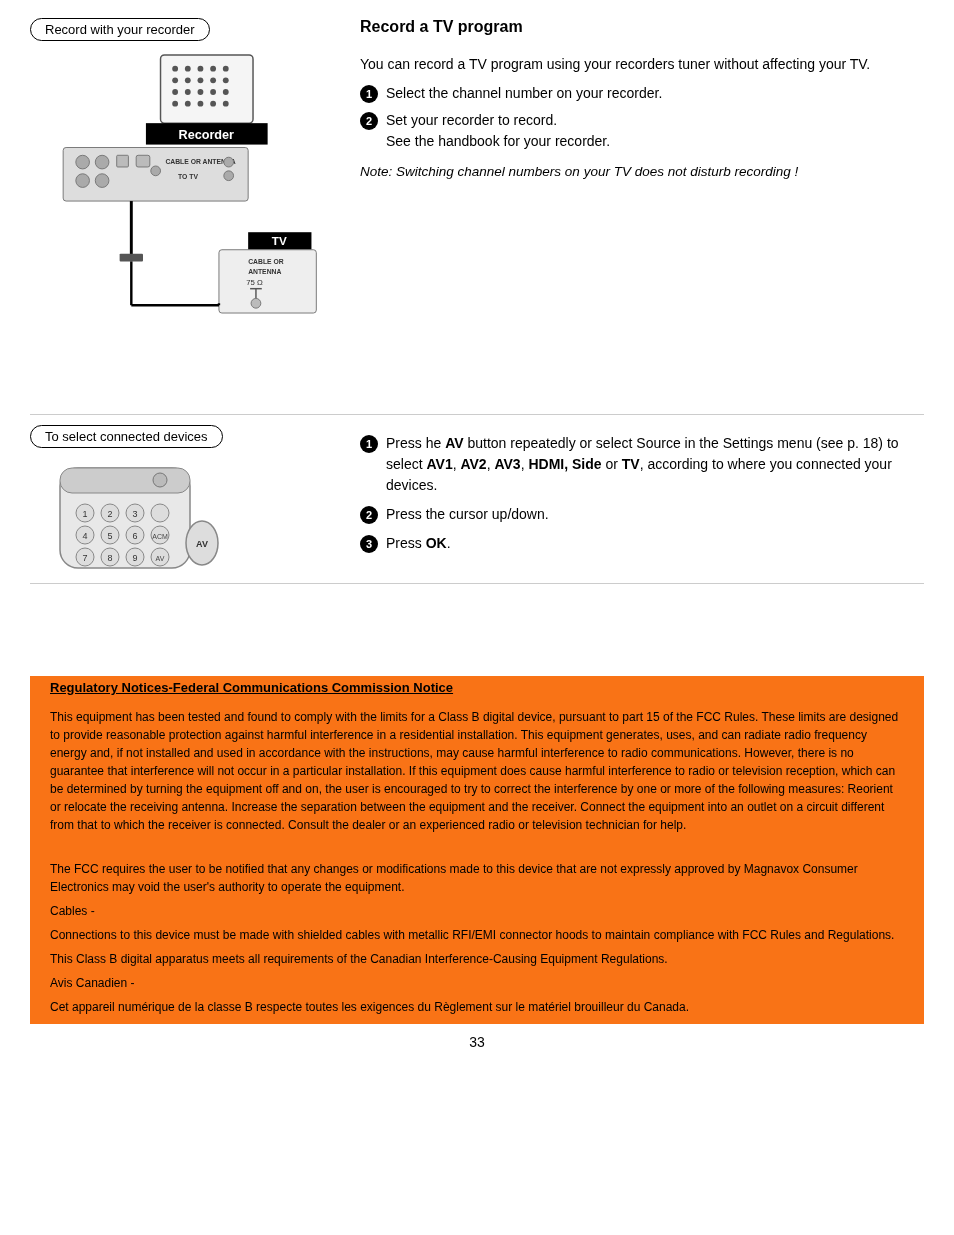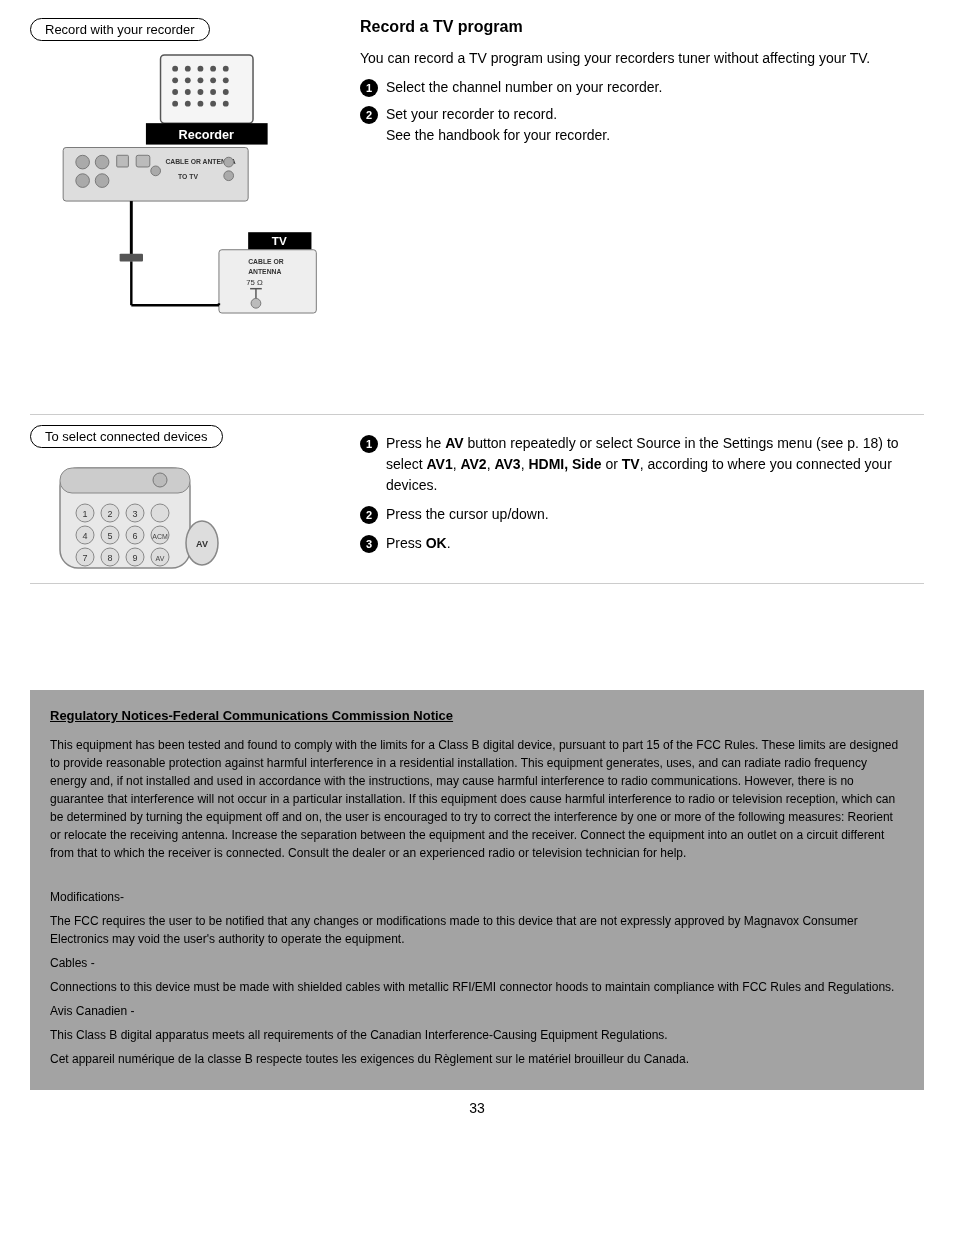--- a/index.html
+++ b/index.html
@@ -49,21 +49,21 @@
 
     .right-text {
       flex: 1;
       padding-left: 30px;
       padding-top: 0;
     }
 
     .right-text h2 {
       font-size: 16px;
       font-weight: bold;
-      margin-bottom: 12px;
+      margin-bottom: 18px;
     }
 
     .right-text p {
       font-size: 14px;
       margin-bottom: 8px;
       line-height: 1.5;
     }
 
     .right-text .note {
       font-style: italic;
@@ -133,23 +133,23 @@
       padding-left: 30px;
       padding-top: 8px;
     }
 
     .bottom-right .steps li {
       margin-bottom: 8px;
     }
 
     
     .regulatory {
-      background: #a3a3a3;
-      padding: 16px 20px;
-      margin-top: 16px;
+      background: #f97316;
+      padding: 2px 20px;
+      margin-top: 2px;
       font-size: 12px;
       line-height: 1.5;
     }
 
     .regulatory .reg-title {
       font-size: 13px;
       font-weight: bold;
       margin-bottom: 10px;
       text-decoration: underline;
     }
@@ -258,20 +258,21 @@
       <ul class="steps">
         <li>
           <span class="circle-num">1</span>
           <span>Select the channel number on your recorder.</span>
         </li>
         <li>
           <span class="circle-num">2</span>
           <span><span>Set your recorder to record.</span><br><span>See the handbook for your recorder.</span></span>
         </li>
       </ul>
+      <p class="note">Note: Switching channel numbers on your TV does not disturb recording !</p>
     </div>
   </div>
 
   <div class="bottom-section">
     <div class="bottom-left">
       <div class="section-box">To select connected devices</div>
       
       <svg width="200" height="120" viewBox="0 0 200 120" style="position:absolute;top:38px;left:20px;">
 
         <rect x="10" y="5" width="130" height="100" rx="18" fill="#e8e8e8" stroke="#888" stroke-width="1.5"></rect>
@@ -331,25 +332,24 @@
 
   <div style="height:80px;"></div>
 
   <div class="regulatory">
     <div class="reg-title">Regulatory Notices-Federal Communications Commission Notice</div>
     <div class="reg-columns">
       <div class="reg-col">
         <p>This equipment has been tested and found to comply with the limits for a Class B digital device, pursuant to part 15 of the FCC Rules. These limits are designed to provide reasonable protection against harmful interference in a residential installation. This equipment generates, uses, and can radiate radio frequency energy and, if not installed and used in accordance with the instructions, may cause harmful interference to radio communications. However, there is no guarantee that interference will not occur in a particular installation. If this equipment does cause harmful interference to radio or television reception, which can be determined by turning the equipment off and on, the user is encouraged to try to correct the interference by one or more of the following measures: Reorient or relocate the receiving antenna. Increase the separation between the equipment and the receiver. Connect the equipment into an outlet on a circuit different from that to which the receiver is connected. Consult the dealer or an experienced radio or television technician for help.</p>
       </div>
       <div class="reg-col" id="reg-right-col">
-          <p>Modifications-</p>
           <p>The FCC requires the user to be notified that any changes or modifications made to this device that are not expressly approved by Magnavox Consumer Electronics may void the user's authority to operate the equipment.</p>
           <p>Cables -</p>
           <p>Connections to this device must be made with shielded cables with metallic RFI/EMI connector hoods to maintain compliance with FCC Rules and Regulations.</p>
+          <p>This Class B digital apparatus meets all requirements of the Canadian Interference-Causing Equipment Regulations.</p>
           <p>Avis Canadien -</p>
-          <p>This Class B digital apparatus meets all requirements of the Canadian Interference-Causing Equipment Regulations.</p>
           <p>Cet appareil numérique de la classe B respecte toutes les exigences du Règlement sur le matériel brouilleur du Canada.</p>
         </div>
     </div>
   </div>
 
   <div class="page-number">33</div>
 </div>
 
 </body></html>

